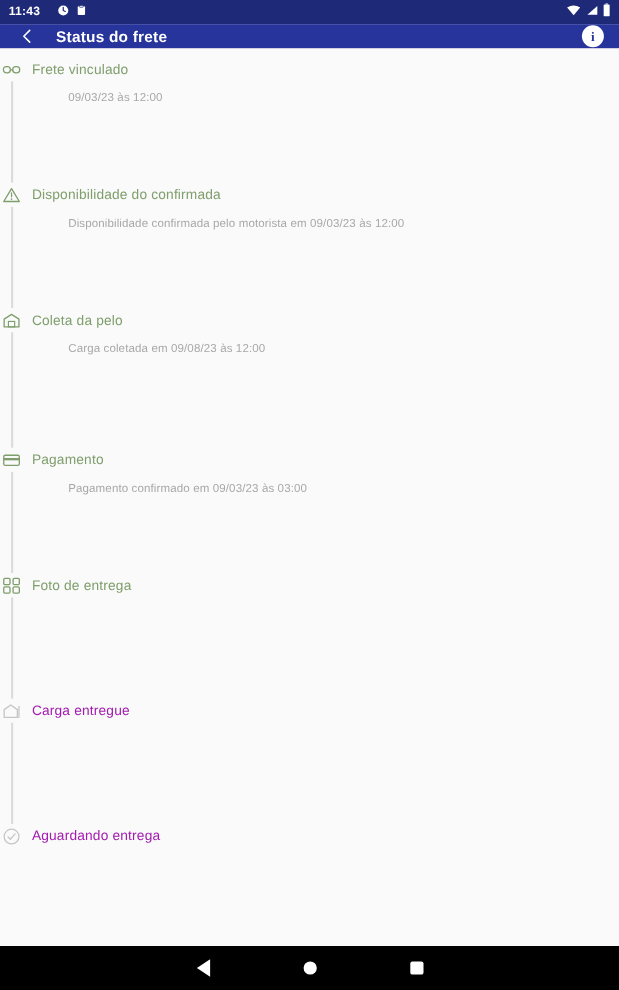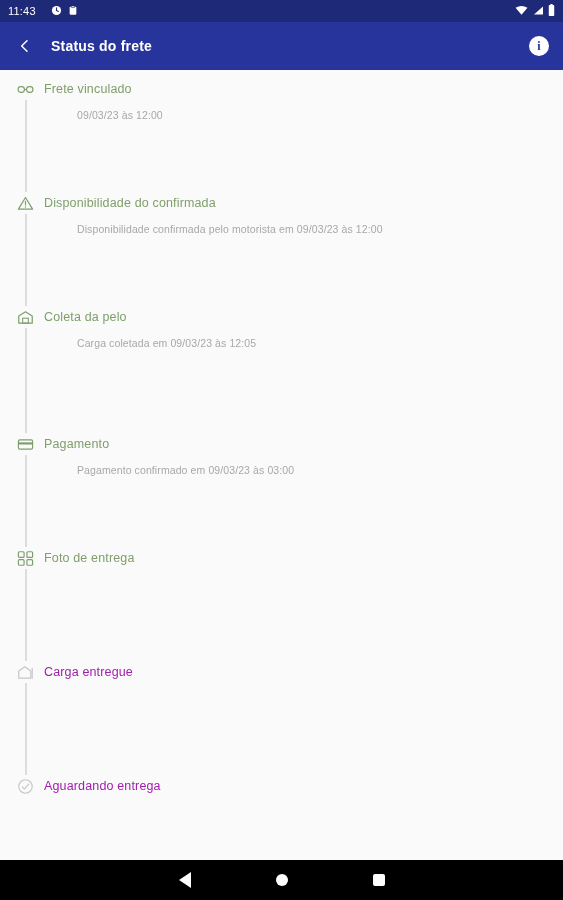--- a/index.html
+++ b/index.html
@@ -15,32 +15,32 @@
   .statusbar{
     height:22px;
     background:#1e2a78;
     display:flex;
     align-items:center;
     padding:0 8px;
     color:#ffffff;
   }
   .sb-time{
     font-size:11px;
-    font-weight:normal;
+    font-weight:bold;
     letter-spacing:.2px;
     margin-right:15px;
   }
   .sb-left-icons{ display:flex; align-items:center; gap:6px; }
   .sb-spacer{ flex:1; }
   .sb-right-icons{ display:flex; align-items:center; gap:4px; }
   .ic-glyph{ display:block; }
 
   
   .appbar{
-    height:48px;
+    height:22px;
     background:#27349b;
     display:flex;
     align-items:center;
     padding:0 14px;
     color:#ffffff;
     box-shadow:0 1px 2px rgba(0,0,0,.18);
   }
   .back-btn{
     width:22px;height:22px;
     display:flex;align-items:center;justify-content:center;
@@ -72,21 +72,21 @@
   
   .content{
     height:800px;
     background:#fafafa;
     padding-top:8px;
     overflow:hidden;
     position:relative;
   }
   .step{
     position:relative;
-    padding-left:16px;
+    padding-left:1px;
   }
   .step-head{
     display:flex;
     align-items:center;
     height:22px;
   }
   .step-icon{
     width:19px;height:19px;
     flex:0 0 19px;
     display:flex;align-items:center;justify-content:center;
@@ -251,21 +251,21 @@
       <span class="step-icon">
         <svg width="17" height="17" viewBox="0 0 24 24">
             <path d="M2.5 10 L12 4 L21.5 10 V20 H2.5 Z" stroke="#7f9e6c" stroke-width="1.7" fill="none" stroke-linejoin="round"></path>
             <rect x="8" y="13" width="8" height="7" stroke="#7f9e6c" stroke-width="1.5" fill="none"></rect>
           </svg>
       </span>
       <span class="step-title">Coleta da pelo</span>
     </div>
     <div class="step-body h3">
       <div class="connector"></div>
-      <div class="step-desc">Carga coletada em 09/03/23 às 12:05</div>
+      <div class="step-desc">Carga coletada em 09/08/23 às 12:00</div>
     </div>
   </div>
 
   <div class="step done">
     <div class="step-head">
       <span class="step-icon">
         <svg width="17" height="17" viewBox="0 0 24 24">
             <rect x="2" y="5.5" width="20" height="13" rx="2" stroke="#7f9e6c" stroke-width="1.7" fill="none"></rect>
             <rect x="2" y="9" width="20" height="3" fill="#7f9e6c"></rect>
           </svg>

